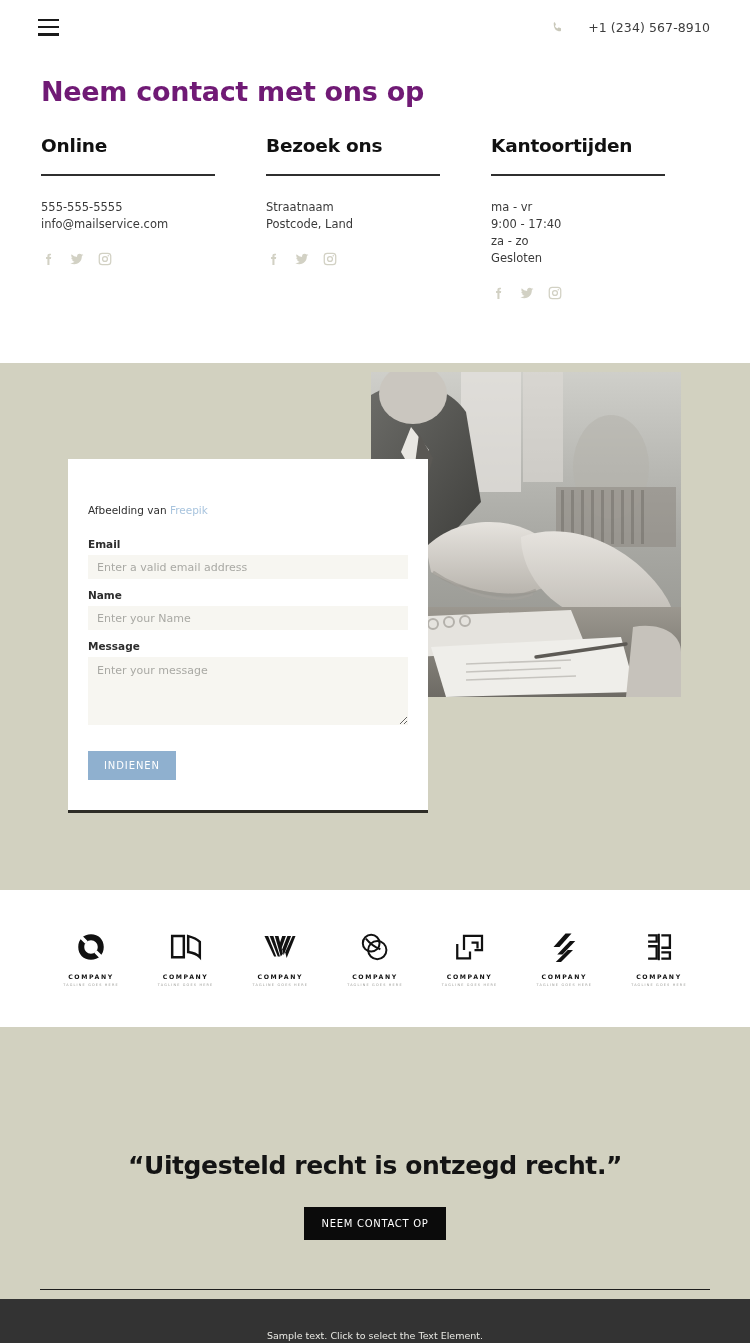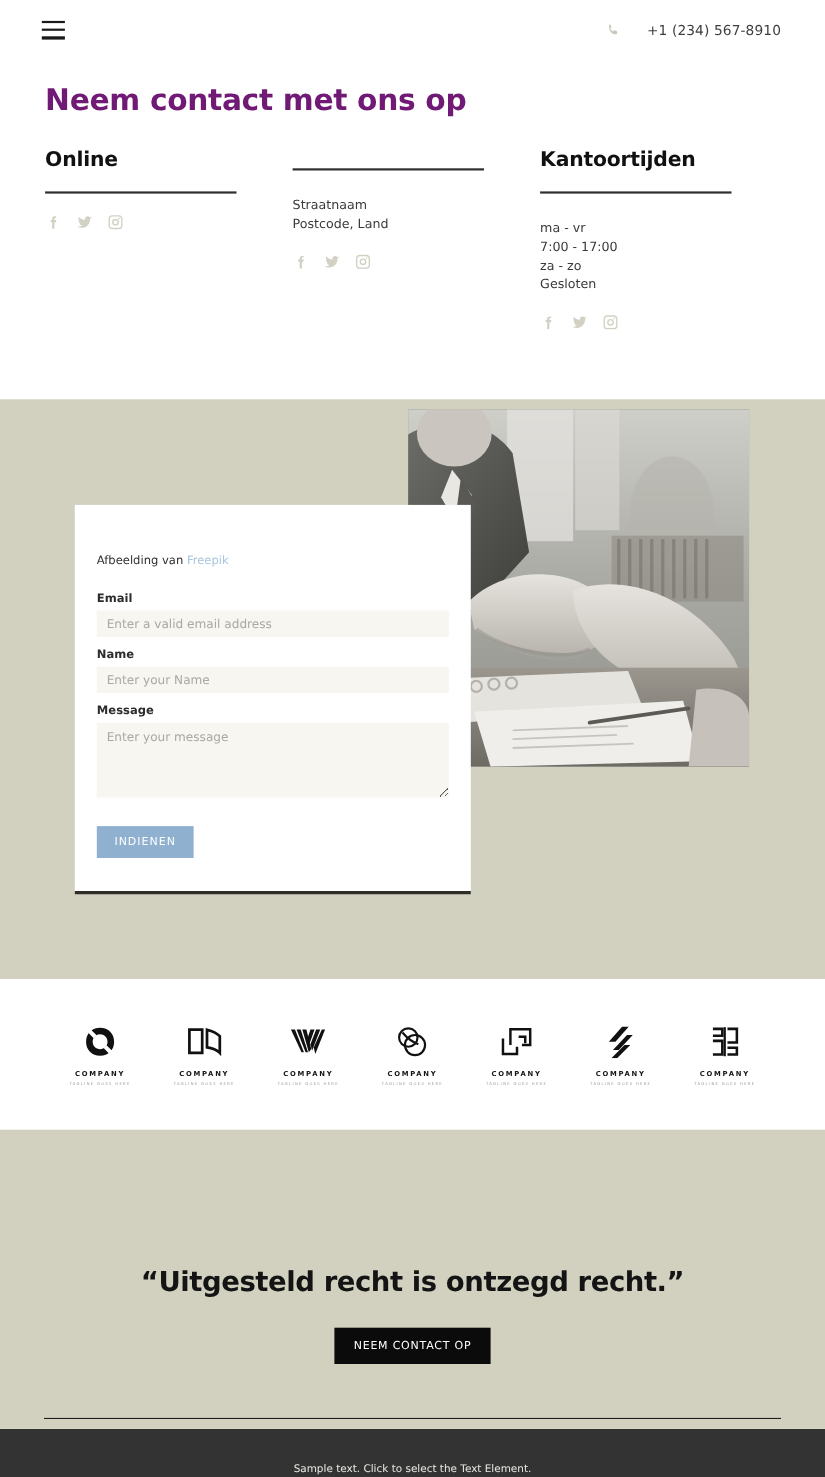--- a/index.html
+++ b/index.html
@@ -197,36 +197,41 @@
   </div>
 </div>
 
 <h1 class="page-title">Neem contact met ons op</h1>
 
 <div class="contact-cols">
 
   <div class="col">
     <h3>Online</h3>
     <div class="rule"></div>
+    <div class="lines">
+      <div>555-555-5555</div>
+      <div>info@mailservice.com</div>
+    </div>
     <div class="socials">
       <svg class="soc" viewBox="0 0 24 24">
           <path fill="currentColor" d="M15 4h-2.3C10.7 4 9.6 5.3 9.6 7.2V9H7.6v3h2v9h3.1v-9h2.2l.4-3h-2.6V7.6c0-.8.2-1.3 1.3-1.3H15V4z"></path>
         </svg>
       <svg class="soc" viewBox="0 0 24 24">
           <path fill="currentColor" d="M22 5.9c-.7.3-1.5.6-2.3.7.8-.5 1.4-1.3 1.7-2.2-.8.5-1.6.8-2.5 1a3.9 3.9 0 0 0-6.7 3.6A11.1 11.1 0 0 1 4 4.9a3.9 3.9 0 0 0 1.2 5.2c-.6 0-1.2-.2-1.8-.5 0 1.9 1.3 3.5 3.1 3.8-.6.2-1.2.2-1.8.1a3.9 3.9 0 0 0 3.6 2.7A7.9 7.9 0 0 1 2 17.9a11 11 0 0 0 6 1.8c7.2 0 11.2-6 11.2-11.2v-.5c.8-.6 1.4-1.3 1.8-2.1z"></path>
         </svg>
       <svg class="soc" viewBox="0 0 24 24">
           <rect x="3.4" y="3.4" width="17.2" height="17.2" rx="4.4" fill="none" stroke="currentColor" stroke-width="1.9"></rect>
           <circle cx="12" cy="12" r="3.7" fill="none" stroke="currentColor" stroke-width="1.9"></circle>
           <circle cx="16.9" cy="7.1" r="1.1" fill="currentColor"></circle>
         </svg>
     </div>
   </div>
 
   <div class="col">
+    <h3>Bezoek ons</h3>
     <div class="rule"></div>
     <div class="lines">
       <div>Straatnaam</div>
       <div>Postcode, Land</div>
     </div>
     <div class="socials">
       <svg class="soc" viewBox="0 0 24 24">
           <path fill="currentColor" d="M15 4h-2.3C10.7 4 9.6 5.3 9.6 7.2V9H7.6v3h2v9h3.1v-9h2.2l.4-3h-2.6V7.6c0-.8.2-1.3 1.3-1.3H15V4z"></path>
         </svg>
       <svg class="soc" viewBox="0 0 24 24">
@@ -238,21 +243,21 @@
           <circle cx="16.9" cy="7.1" r="1.1" fill="currentColor"></circle>
         </svg>
     </div>
   </div>
 
   <div class="col">
     <h3>Kantoortijden</h3>
     <div class="rule"></div>
     <div class="lines">
       <div>ma - vr</div>
-      <div>7:00 - 17:00</div>
+      <div>9:00 - 17:40</div>
       <div>za - zo</div>
       <div>Gesloten</div>
     </div>
     <div class="socials">
       <svg class="soc" viewBox="0 0 24 24">
           <path fill="currentColor" d="M15 4h-2.3C10.7 4 9.6 5.3 9.6 7.2V9H7.6v3h2v9h3.1v-9h2.2l.4-3h-2.6V7.6c0-.8.2-1.3 1.3-1.3H15V4z"></path>
         </svg>
       <svg class="soc" viewBox="0 0 24 24">
           <path fill="currentColor" d="M22 5.9c-.7.3-1.5.6-2.3.7.8-.5 1.4-1.3 1.7-2.2-.8.5-1.6.8-2.5 1a3.9 3.9 0 0 0-6.7 3.6A11.1 11.1 0 0 1 4 4.9a3.9 3.9 0 0 0 1.2 5.2c-.6 0-1.2-.2-1.8-.5 0 1.9 1.3 3.5 3.1 3.8-.6.2-1.2.2-1.8.1a3.9 3.9 0 0 0 3.6 2.7A7.9 7.9 0 0 1 2 17.9a11 11 0 0 0 6 1.8c7.2 0 11.2-6 11.2-11.2v-.5c.8-.6 1.4-1.3 1.8-2.1z"></path>
         </svg>

